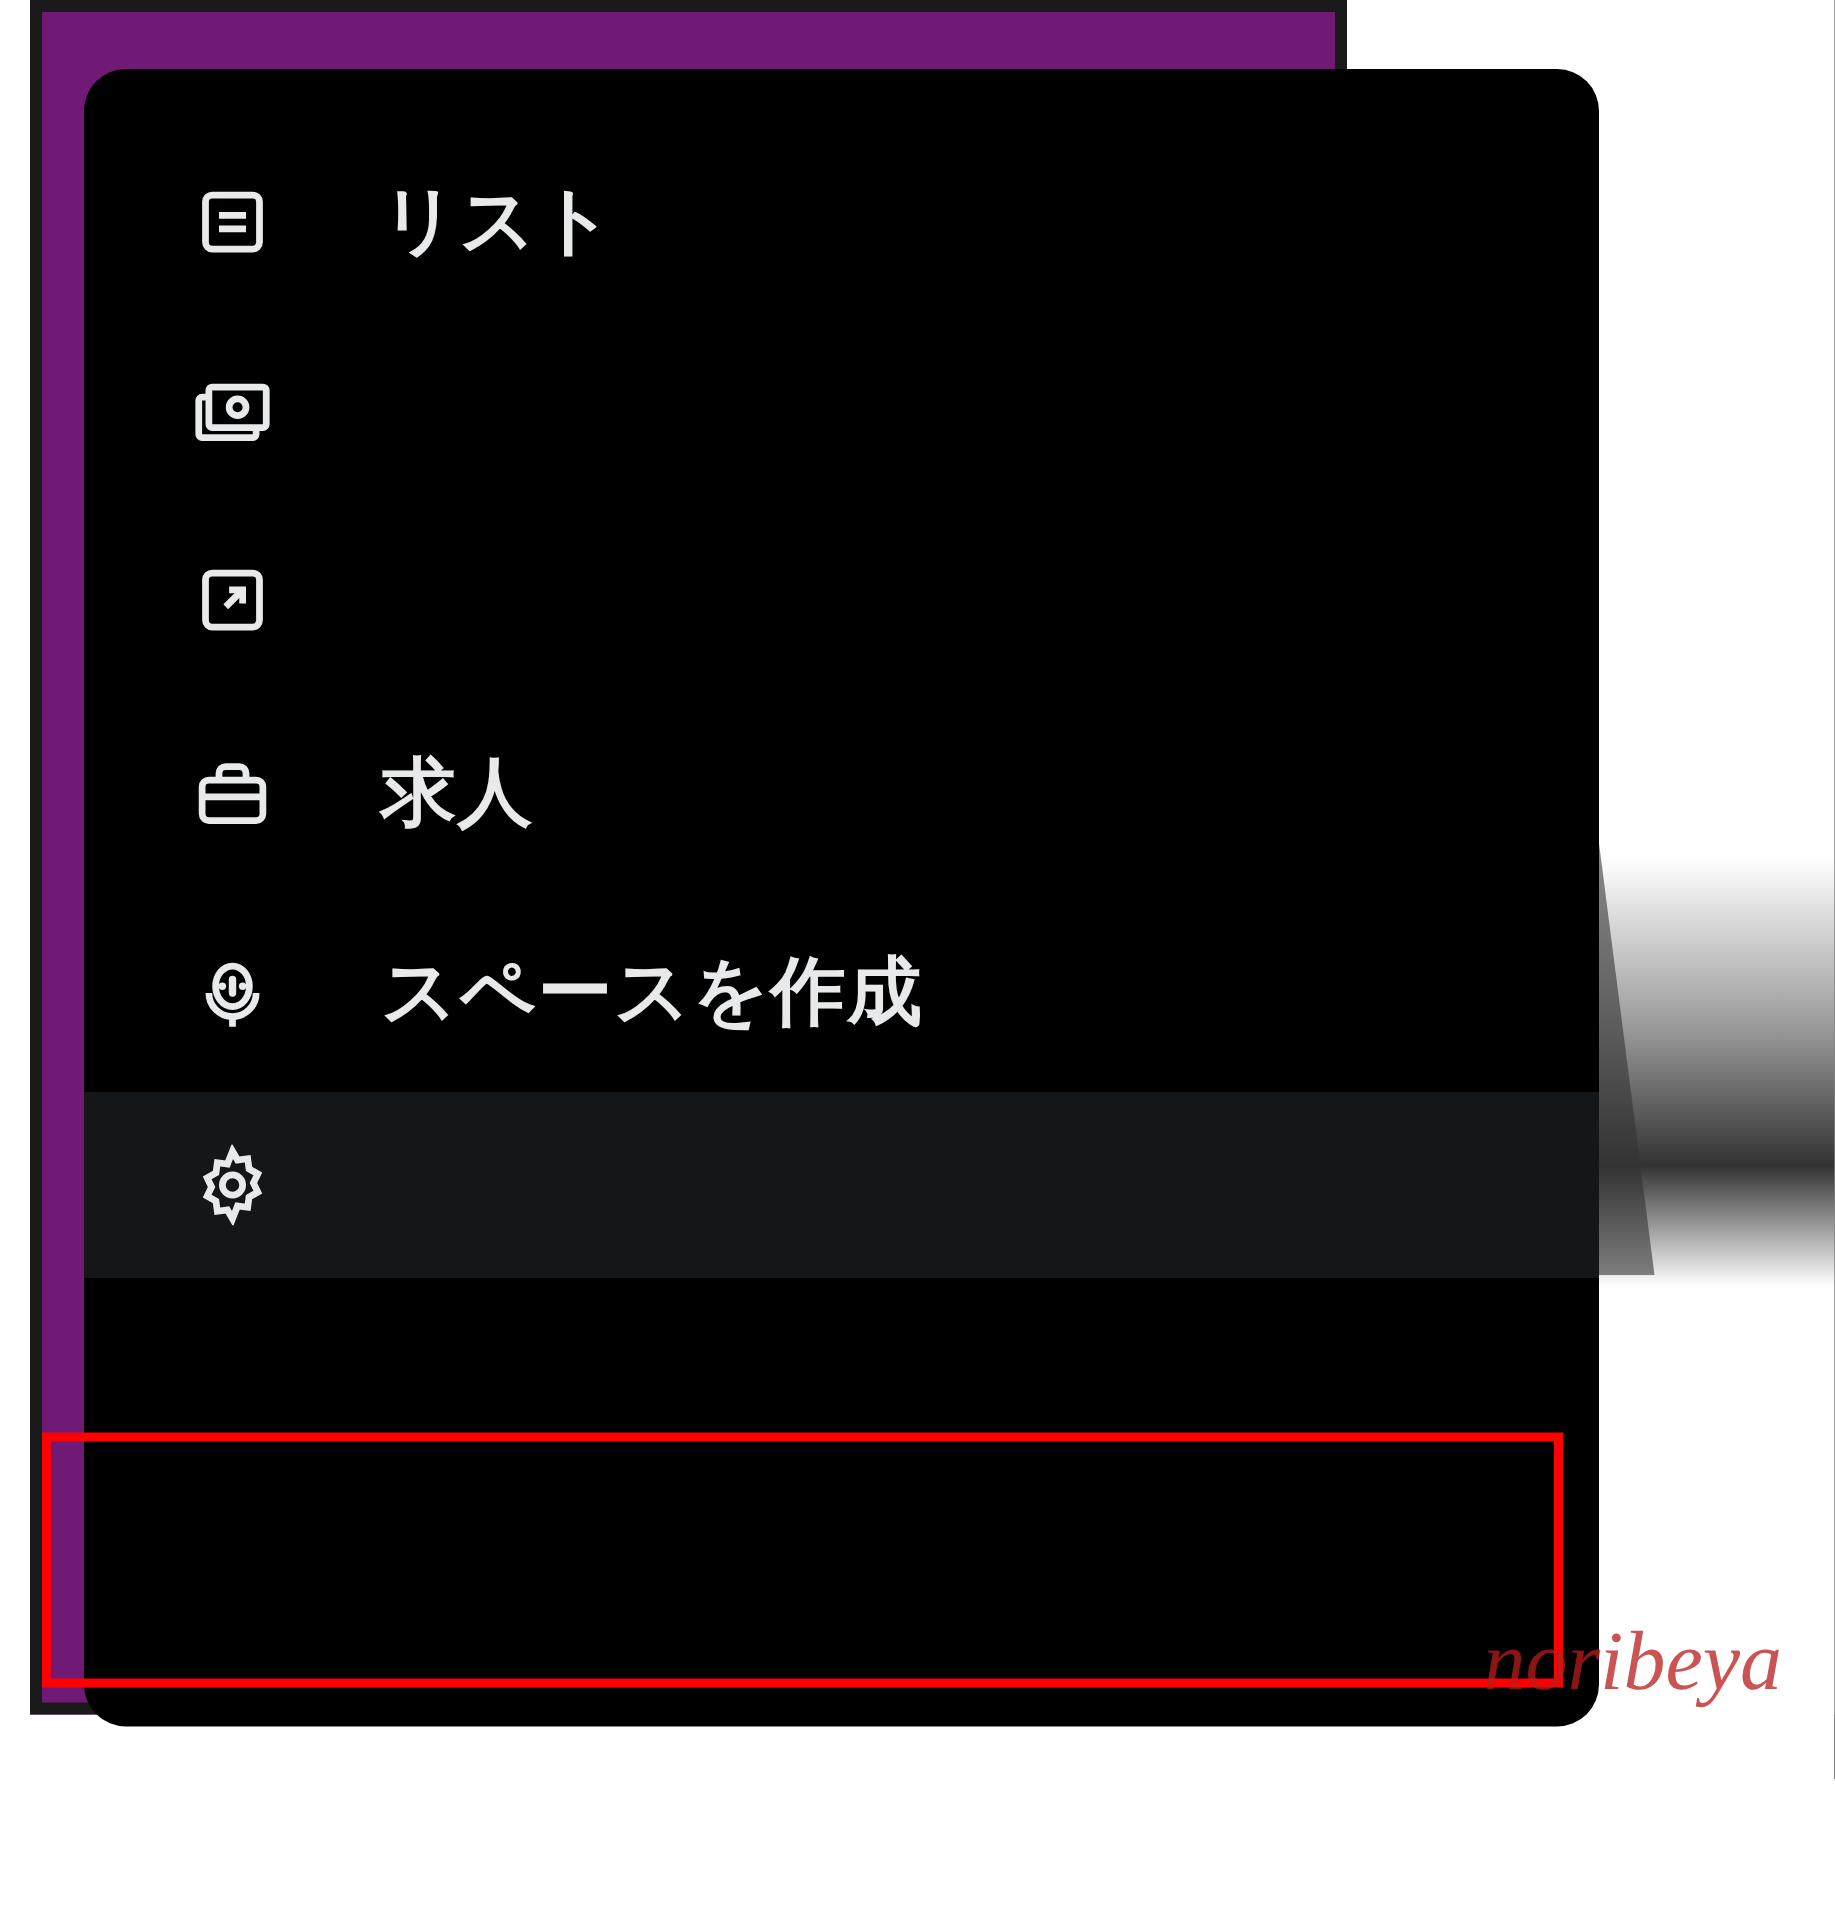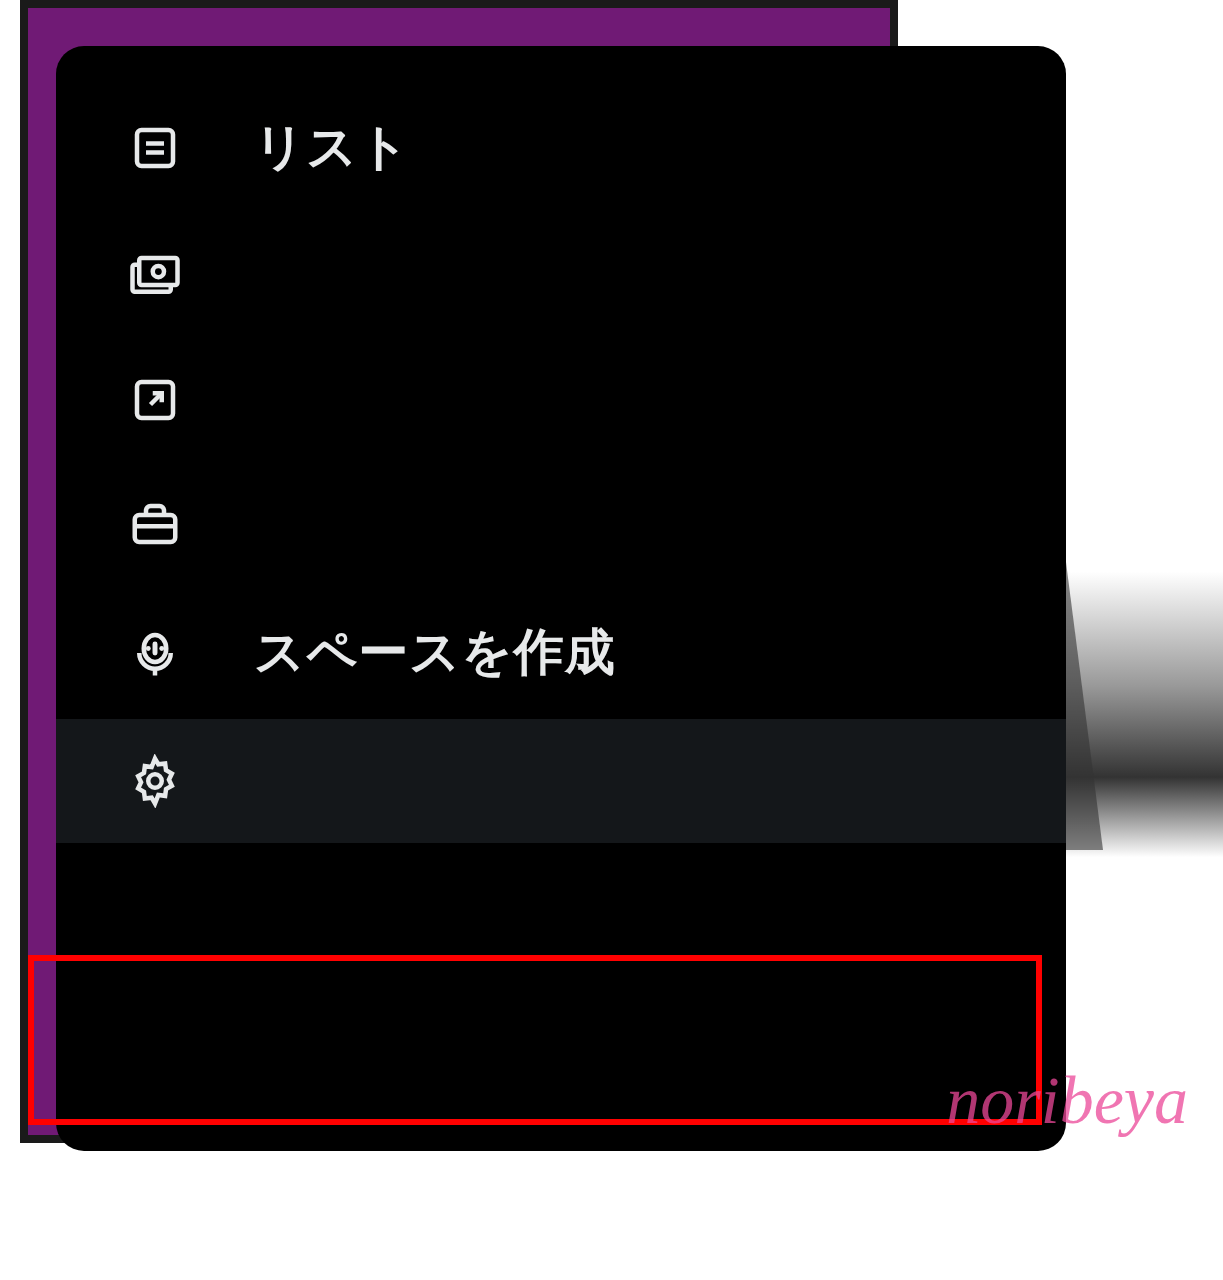--- a/index.html
+++ b/index.html
@@ -92,22 +92,22 @@
       border-left: 45px solid transparent;
       border-right: 45px solid transparent;
       border-bottom: 350px solid #333;
       z-index: -1;
       opacity: 0.6;
     }
     .watermark {
       position: absolute;
       bottom: 140px;
       right: 35px;
-      color: #ec4899;
-      font-size: 68px;
+      color: #b91c1c;
+      font-size: 56px;
       font-style: italic;
       font-family: cursive, serif;
       opacity: 0.75;
     }
   </style>
 </head>
 <body>
 
 <div class="bg-right"></div>
 <div class="bg-triangle"></div>
@@ -147,20 +147,21 @@
     </div>
 
     <div class="menu-item">
       <span class="icon-box">
         <svg viewBox="0 0 24 24" stroke-width="2">
           <rect x="3" y="8" width="18" height="12" rx="2"></rect>
           <path d="M8 8 V6 a2 2 0 0 1 2-2 h4 a2 2 0 0 1 2 2 v2"></path>
           <line x1="3" y1="13" x2="21" y2="13"></line>
         </svg>
       </span>
+      <span class="menu-label">求人</span>
     </div>
 
     <div class="menu-item">
       <span class="icon-box">
         <svg viewBox="0 0 24 24" stroke-width="2">
           <ellipse cx="12" cy="10" rx="5" ry="6"></ellipse>
           <line x1="9" y1="10" x2="9" y2="10" stroke-linecap="round" stroke-width="2.2"></line>
           <line x1="12" y1="8" x2="12" y2="12" stroke-linecap="round" stroke-width="2.2"></line>
           <line x1="15" y1="10" x2="15" y2="10" stroke-linecap="round" stroke-width="2.2"></line>
           <path d="M5 12 a7 7 0 0 0 14 0"></path>

